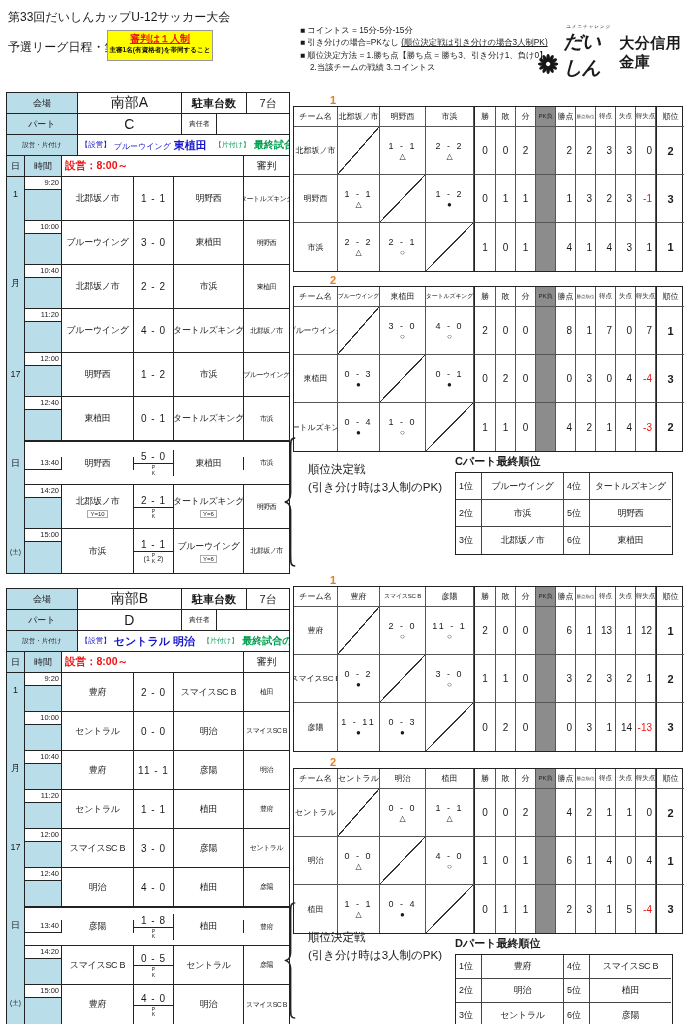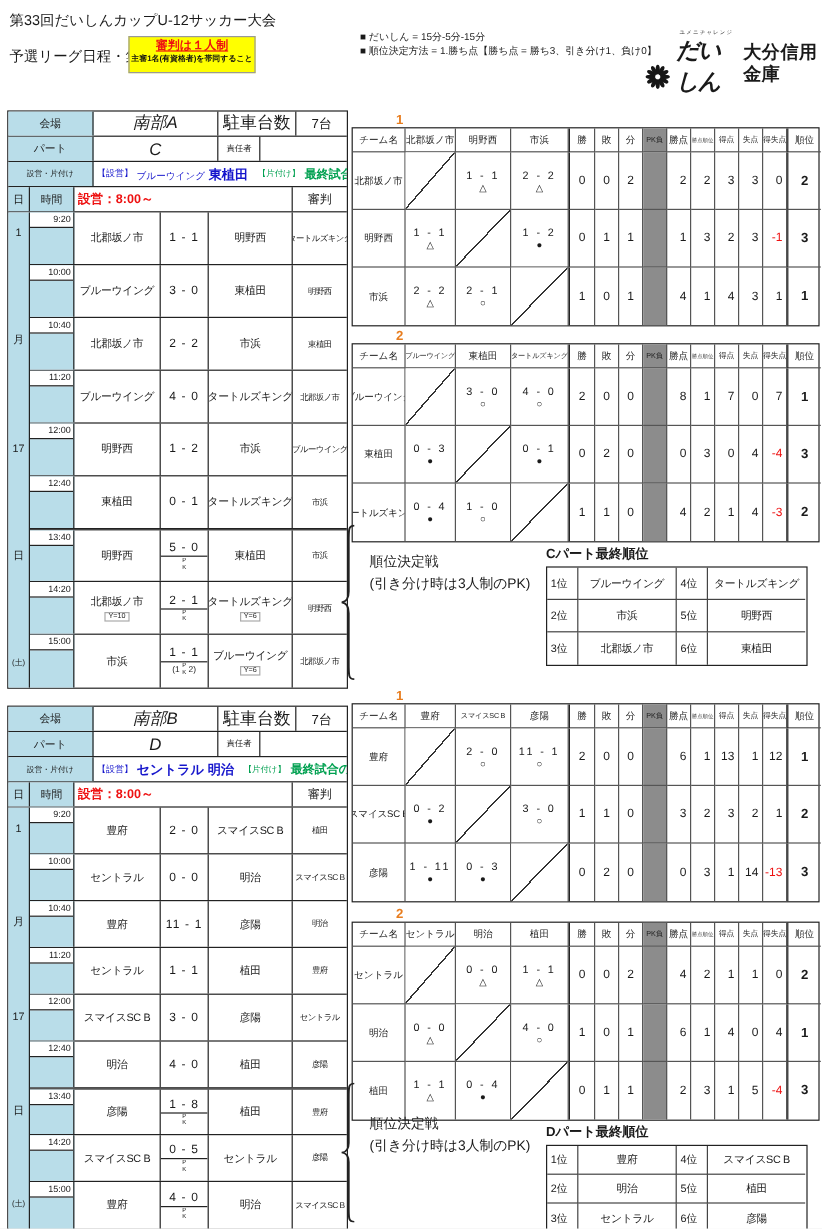--- a/index.html
+++ b/index.html
@@ -26,46 +26,46 @@
   section.section{position:absolute;left:0;width:685px;}
   #sections section:nth-of-type(1){top:92px;height:484px;}
   #sections section:nth-of-type(2){top:588px;height:436px;}
   
   .sched{position:absolute;left:6px;top:0;width:282px;border:1.5px solid #222;box-sizing:content-box;background:#fff;}
   .hrow{display:flex;height:20px;border-bottom:1px solid #222;}
   .hc{border-right:1px solid #222;display:flex;align-items:center;justify-content:center;box-sizing:border-box;overflow:hidden;white-space:nowrap;}
   .hc:last-child{border-right:none;}
   .blue{background:#b9dde9;}
   .w18{width:18px;} .w37{width:37px;} .w38{width:38px;} .w45{width:45px;} .w55{width:76px;}
-  .w70{width:70px;} .w77{width:77px;} .w112{width:112px;font-style:italic;} .w182{width:182px;} .w227{width:227px;}
+  .w70{width:70px;} .w77{width:77px;} .w112{width:112px;} .w182{width:182px;} .w227{width:227px;}
   .lab{font-size:9px;}
   .venue{font-size:14px;}
   .part-val{font-size:14px;}
   .mgr{font-size:7px;}
-  .parking-lab{font-size:14px;}
+  .parking-lab{font-size:11px;font-weight:bold;}
   .parking-val{font-size:11px;text-align:right;}
   .tiny{font-size:6.5px;}
   .setupc{justify-content:flex-start;padding-left:3px;}
   .stag{color:#1515cc;font-size:7.5px;}
   .steams{display:inline-flex;align-items:baseline;}
   .steam{color:#1515cc;font-size:8px;margin-left:3px;}
   .steam.big{font-size:11px;font-weight:bold;}
   .ctag{color:#00a050;font-size:7px;margin-left:8px;}
   .cteam{color:#00a050;font-size:10px;font-weight:bold;margin-left:4px;}
   .settime{color:#ee1111;font-weight:bold;font-size:10.5px;justify-content:flex-start;padding-left:3px;}
   .refl{font-size:10px;}
   .mbody{display:flex;}
   .datecol{width:18px;background:#b9dde9;border-right:1px solid #222;display:flex;flex-direction:column;
            justify-content:space-between;align-items:center;padding:12px 0 16px 0;box-sizing:border-box;font-size:9px;}
   .dch:last-child{font-size:6.5px;}
   .mrows{flex:1;}
   .mrow{display:flex;height:44px;border-bottom:1px solid #222;box-sizing:border-box;}
   #sections section:nth-of-type(2) .mrow{height:39px;}
   .mrow:last-of-type{border-bottom:none;}
-  .mrows > div:nth-of-type(7){border-top:1.5px solid #222;}
+  .mrows > div:nth-of-type(7){border-top:1.5px solid #222;align-items:center;}
   .mc{border-right:1px solid #222;box-sizing:border-box;display:flex;flex-direction:column;align-items:center;justify-content:center;overflow:hidden;}
   .mc:last-child{border-right:none;}
   .mc.time{width:37px;background:#b9dde9;justify-content:flex-start;align-items:stretch;}
   .tbox{display:block;background:#fff;border-bottom:1px solid #222;height:13px;font-size:7.5px;text-align:right;padding:1px 2px 0 0;box-sizing:border-box;}
   .mc.home{width:72px;}
   .mc.score{width:40px;}
   .mc.away{width:70px;}
   .mc.ref{width:45px;font-size:7px;letter-spacing:-0.5px;white-space:nowrap;}
   .tname{font-size:9px;letter-spacing:-0.3px;white-space:nowrap;}
   .ynote{font-size:6px;border:1px solid #aaa;padding:0 2px;margin-top:2px;background:#fff;}
@@ -129,26 +129,36 @@
     <div class="doc-title">第33回だいしんカップU-12サッカー大会</div>
     <div class="doc-subtitle">予選リーグ日程・集計表</div>
     <div class="ref-note">
       <div class="rn1">審判は１人制</div>
       <div class="rn2">主審1名(有資格者)を帯同すること</div>
     </div>
     <div class="rules">
 
     <div class="rule">
           <span>■</span>
-          <span>だいしん = 15分-5分-15分</span>
+          <span>コイントス = 15分-5分-15分</span>
           
+        </div>
+        <div class="rule">
+          <span>■</span>
+          <span>引き分けの場合=PKなし</span>
+          <span class="u">(順位決定戦は引き分けの場合3人制PK)</span>
         </div>
         <div class="rule">
           <span>■</span>
           <span>順位決定方法 = 1.勝ち点【勝ち点 = 勝ち3、引き分け1、負け0】</span>
+          
+        </div>
+        <div class="rule ind">
+          
+          <span>2.当該チームの戦績  3.コイントス</span>
           
         </div>
       </div>
     <div class="logo">
       <svg width="34" height="34" viewBox="0 0 36 36">
         <g transform="translate(18,18)" fill="#161616">
           <ellipse rx="2.6" ry="6" cy="-9" transform="rotate(0)"></ellipse>
           <ellipse rx="2.6" ry="6" cy="-9" transform="rotate(30)"></ellipse>
           <ellipse rx="2.6" ry="6" cy="-9" transform="rotate(60)"></ellipse>
           <ellipse rx="2.6" ry="6" cy="-9" transform="rotate(90)"></ellipse>

